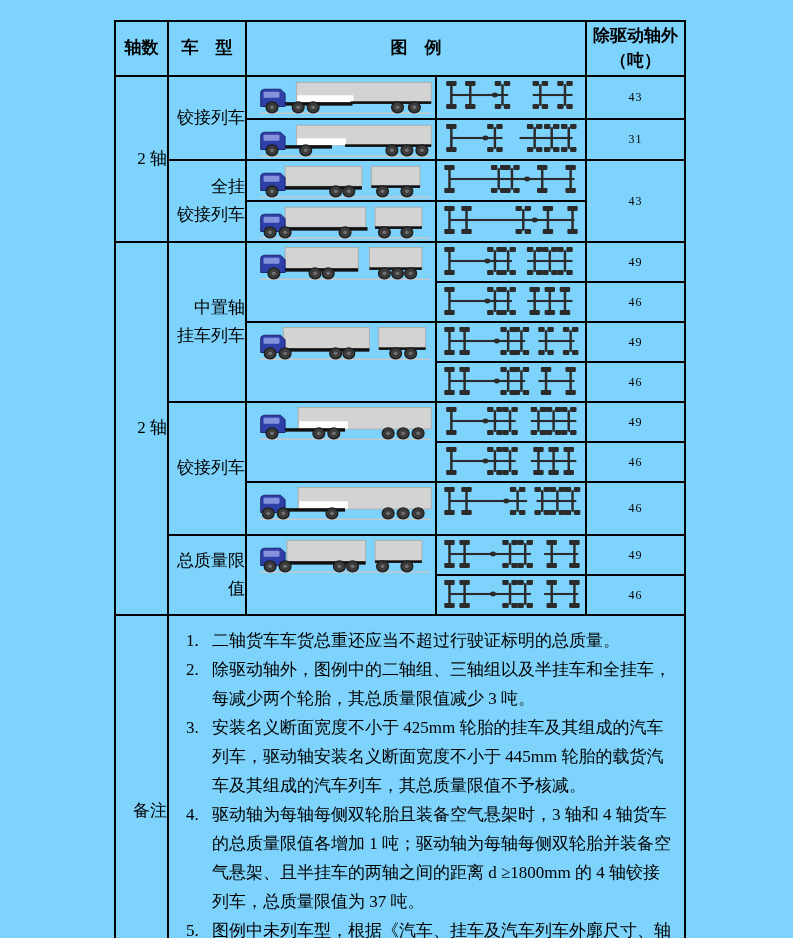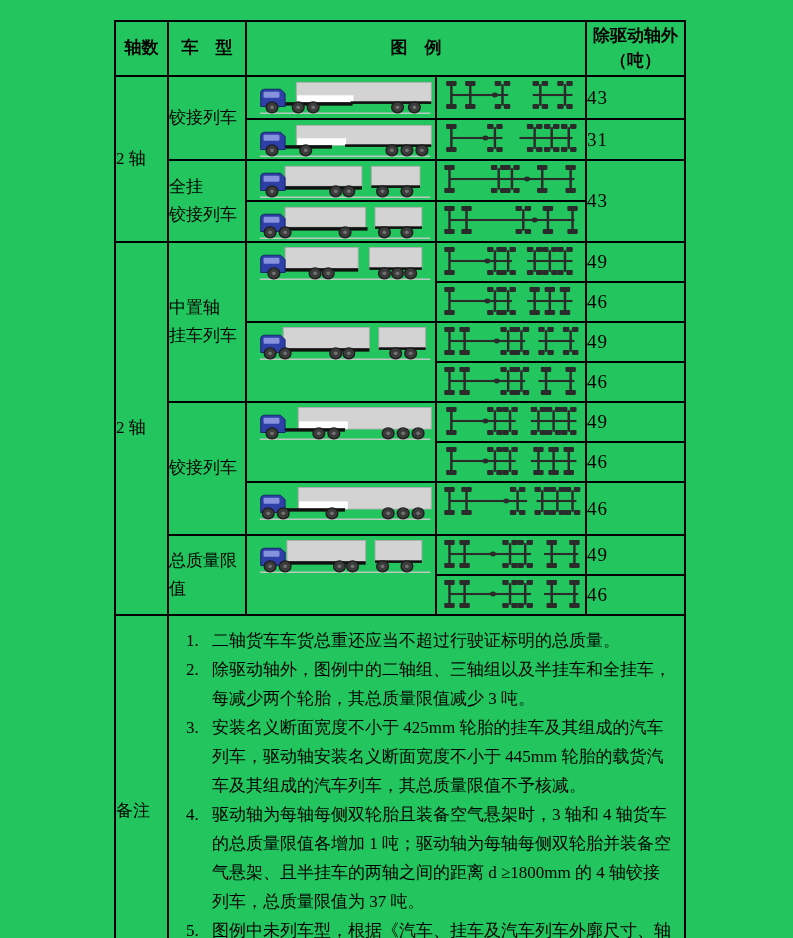--- a/index.html
+++ b/index.html
@@ -1,22 +1,22 @@
 <!DOCTYPE html>
 <html><head>
 <meta charset="utf-8">
 <style>
   html,body{margin:0;padding:0;background:#fff;}
-  .page{position:relative;width:793px;height:938px;background:#22c55e;overflow:hidden;
+  .page{position:relative;width:793px;height:938px;background:#7dd3fc;overflow:hidden;
         font-family:"Liberation Serif","DejaVu Serif",serif;color:#000;}
   table.main{position:absolute;left:114px;top:20px;width:570px;border-collapse:collapse;table-layout:fixed;}
   td{border:2px solid #000;padding:0;overflow:hidden;}
   .hdr{font-weight:bold;font-size:17px;text-align:center;vertical-align:middle;line-height:1.45;}
-  .lbl{font-size:17px;text-align:left;vertical-align:middle;line-height:1.65;margin-left:21px;}
-  .val{font-size:19px;text-align:left;vertical-align:middle;letter-spacing:1px;}
+  .lbl{font-size:17px;text-align:right;vertical-align:middle;line-height:1.65;margin-left:21px;}
+  .val{font-size:12px;text-align:center;vertical-align:middle;letter-spacing:1px;}
   .tc{vertical-align:top;}
   .dc{vertical-align:top;}
   .timg{padding:1px 0 0 10px;height:100%;}
   .dimg{padding:2px 0 0 0;text-align:center;}
   .rem{vertical-align:top;font-size:17px;padding:10px 12px 4px 15px;line-height:29px;}
   .ritem{position:relative;padding-left:28px;}
   .rnum{position:absolute;left:2px;top:0;}
   svg{display:block;}
   .dimg svg{display:inline-block;}
 </style>

